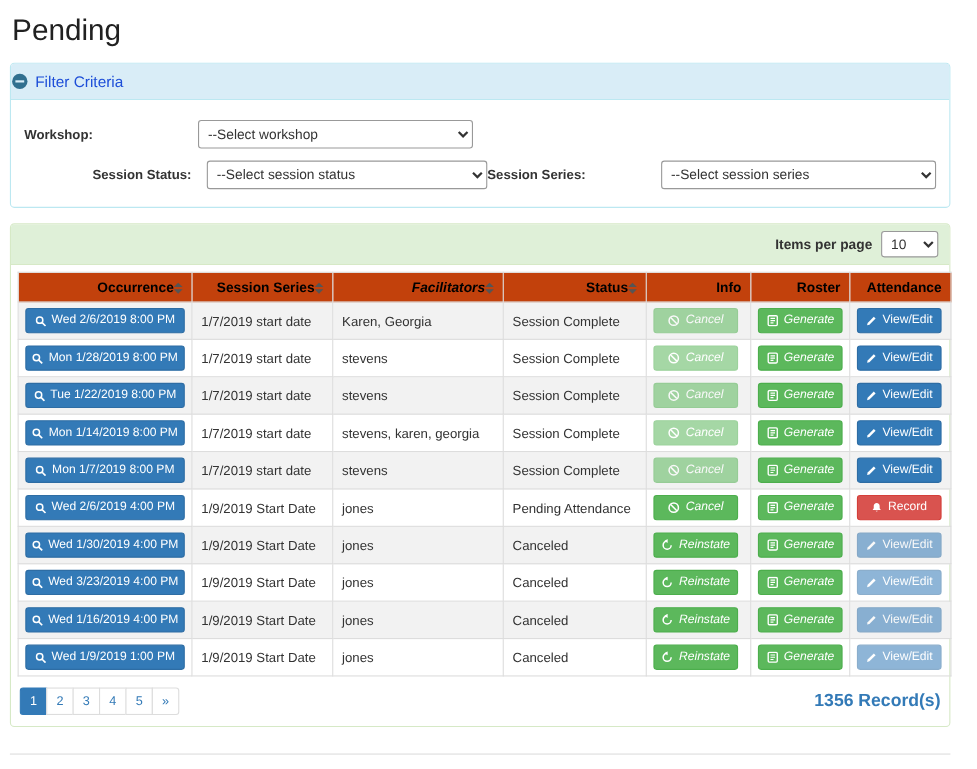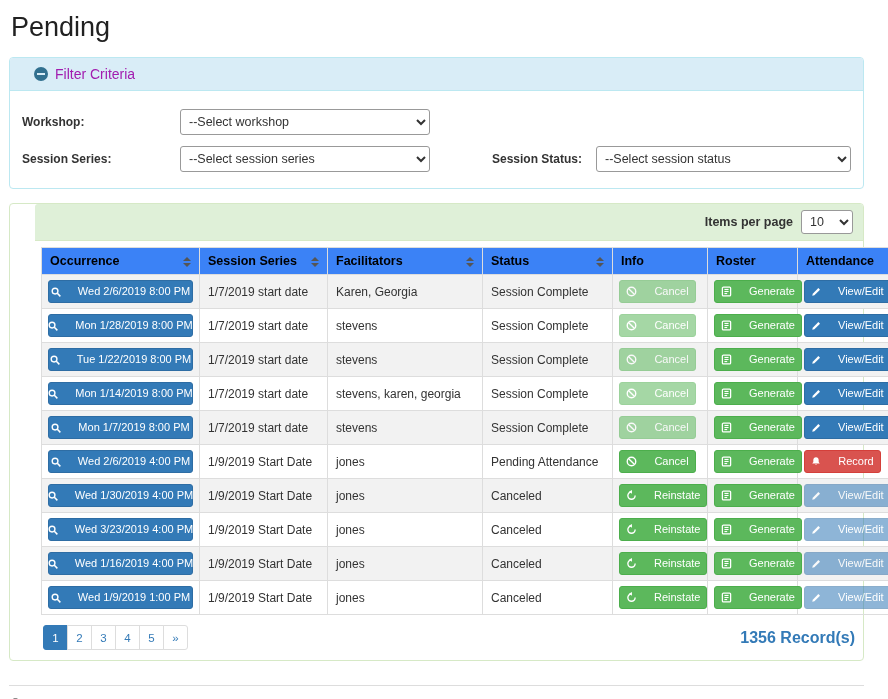--- a/index.html
+++ b/index.html
@@ -18,22 +18,22 @@
     font-weight: 400;
     color: #212121;
     margin: 4px 0 14px 2px;
   }
 
   
   .panel { border-radius: 4px; background: #fff; }
   .panel-info { border: 1px solid #bce8f1; margin-bottom: 14px; }
   .panel-info-heading {
     background: #d9edf7;
-    color: #a21caf;
-    padding: 8px 24px;
+    color: #1d4ed8;
+    padding: 8px 1px;
     border-bottom: 1px solid #bce8f1;
     border-radius: 3px 3px 0 0;
     font-size: 14px;
     display: flex;
     align-items: center;
     gap: 7px;
   }
   .minus-circle {
     width: 14px; height: 14px; border-radius: 50%;
     background: #31708f; position: relative; flex: 0 0 auto;
@@ -55,44 +55,44 @@
     font-family: "Liberation Sans", sans-serif;
     font-size: 12.5px; height: 26px;
     border: 1px solid #999; border-radius: 3px;
     background: #fff; color: #333; padding: 2px 4px;
   }
   .select-wide { width: 250px; }
   .select-status { width: 255px; }
   .status-group { margin-left: 62px; }
 
   
-  .panel-success { border: 1px solid #d6e9c6; padding-left: 25px; }
+  .panel-success { border: 1px solid #d6e9c6; }
   .panel-success-heading {
     background: #dff0d8;
     padding: 6px 10px;
     border-bottom: 1px solid #d6e9c6;
     border-radius: 3px 3px 0 0;
     display: flex; justify-content: flex-end; align-items: center; gap: 8px;
     font-size: 12.5px; font-weight: bold; color: #333;
     height: 37px;
   }
   .select-items { width: 52px; height: 24px; }
   .results-body { padding: 6px 6px 10px 6px; }
 
   table { width: 100%; border-collapse: collapse; font-size: 12px; table-layout: fixed; }
   th, td { border: 1px solid #ddd; vertical-align: middle; }
   th {
-    padding: 6px 8px; text-align: left; font-weight: bold;
-    color: #000; background: #3b82f6; font-size: 12.5px;
+    padding: 6px 8px; text-align: right; font-weight: bold;
+    color: #000; background: #c2410c; font-size: 12.5px;
   }
   td { padding: 5px 8px; color: #333; }
   tr.striped td { background: #f2f2f2; }
   .col-occurrence { width: 158px; }
   .col-series { width: 128px; }
-  .col-facilitators { width: 155px; }
+  .col-facilitators { width: 155px; font-style: italic; }
   .col-status { width: 130px; }
   .col-info { width: 95px; }
   .col-roster { width: 90px; }
   .col-attendance { width: 92px; }
   td.cell-btn { padding: 5px 6px; }
 
   .sort-icon {
     display: inline-flex; flex-direction: column; gap: 2px;
     float: right; margin-top: 3px; cursor: pointer;
   }
@@ -102,29 +102,29 @@
     border-bottom: 4px solid #555;
   }
   .sort-icon .down {
     width: 0; height: 0;
     border-left: 4px solid transparent; border-right: 4px solid transparent;
     border-top: 4px solid #555;
   }
 
   
   .btn {
-    display: inline-flex; align-items: center; justify-content: center; gap: 17px;
+    display: inline-flex; align-items: center; justify-content: center; gap: 5px;
     border: 1px solid transparent; border-radius: 3px;
     color: #fff; font-size: 11px; line-height: 1;
     padding: 5px 6px; cursor: pointer; white-space: nowrap;
     font-family: "Liberation Sans", sans-serif;
   }
   .btn .ic { display: inline-flex; align-items: center; }
   .btn-primary { background: #337ab7; border-color: #2e6da4; }
-  .btn-success { background: #5cb85c; border-color: #4cae4c; }
+  .btn-success { background: #5cb85c; border-color: #4cae4c; font-style: italic; }
   .btn-danger  { background: #d9534f; border-color: #d43f3a; }
   .btn.muted { opacity: 0.55; cursor: default; }
   .btn-occurrence { width: 100%; }
   .btn-action { min-width: 77px; }
 
   
   .table-footer {
     display: flex; justify-content: space-between; align-items: center;
     margin-top: 10px; padding: 0 2px;
   }
@@ -166,30 +166,30 @@
     <div class="filter-body">
       <div class="filter-row">
         <div class="field">
           <span class="field-label">Workshop:</span>
           <select class="select-wide">
             <option>--Select workshop</option>
           </select>
         </div>
       </div>
       <div class="filter-row">
+        <div class="field status-group">
+          <span class="field-label status-label">Session Status:</span>
+          <select class="select-status">
+            <option>--Select session status</option>
+          </select>
+        </div>
         <div class="field">
           <span class="field-label">Session Series:</span>
           <select class="select-wide">
             <option>--Select session series</option>
-          </select>
-        </div>
-        <div class="field status-group">
-          <span class="field-label status-label">Session Status:</span>
-          <select class="select-status">
-            <option>--Select session status</option>
           </select>
         </div>
       </div>
     </div>
   </div>
 
   <div class="panel panel-success">
     <div class="panel-success-heading">
       <span>Items per page</span>
       <select class="select-items">

